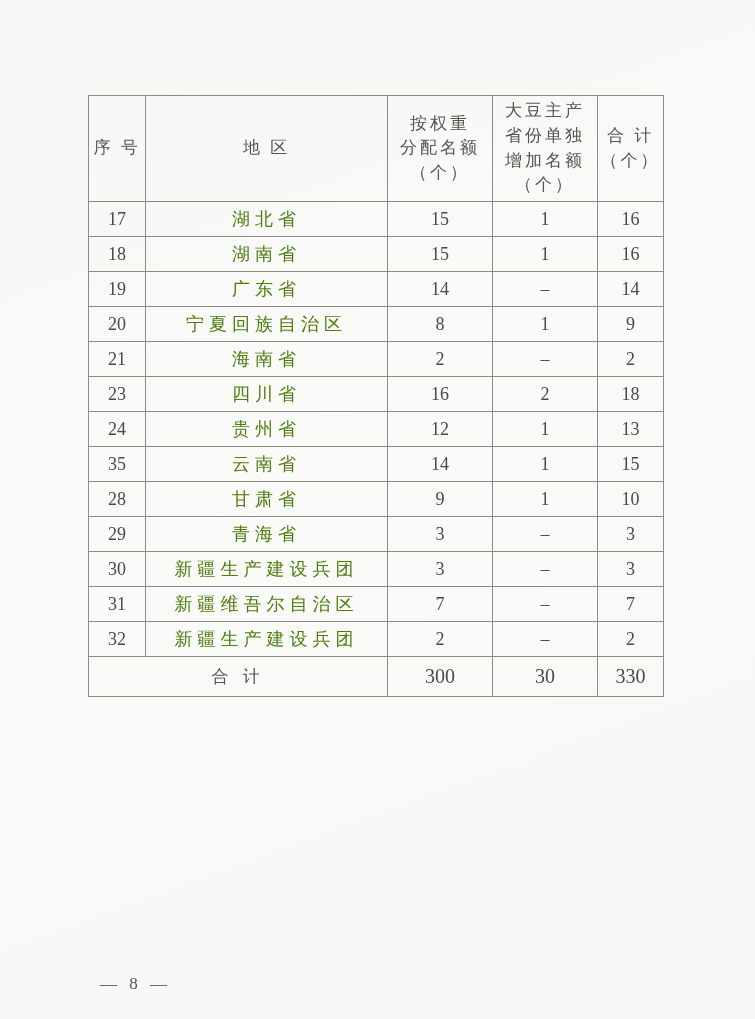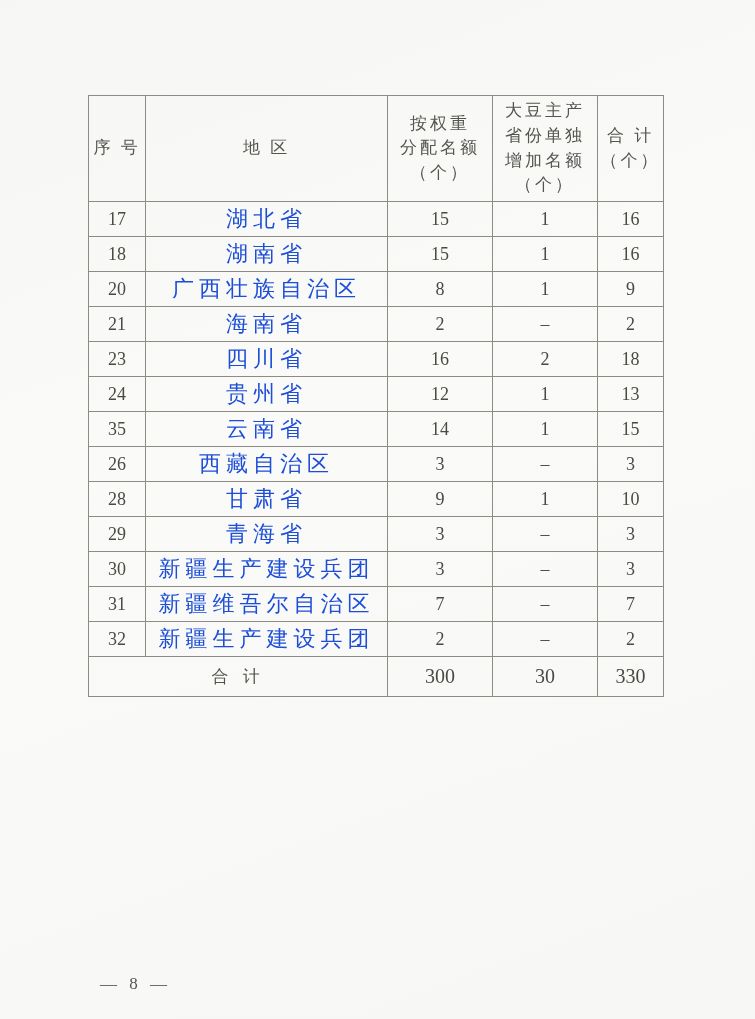--- a/index.html
+++ b/index.html
@@ -48,23 +48,23 @@
     color: #55544e;
   }
   table.quota tbody tr {
     height: 35px;
     margin-top: 44px;
   }
   table.quota tbody td {
     font-size: 18px;
   }
   table.quota td.region {
-    font-size: 22px;
+    font-size: 18px;
     letter-spacing: 5px;
-    color: #1d4ed8;
+    color: #4d7c0f;
   }
   table.quota tfoot tr {
     height: 40px;
   }
   table.quota tfoot td {
     font-size: 20px;
   }
   table.quota tfoot td.total-label {
     font-size: 17px;
     letter-spacing: 5px;
@@ -116,22 +116,29 @@
           <td>16</td>
         </tr>
         <tr>
           <td>18</td>
           <td class="region">湖南省</td>
           <td>15</td>
           <td>1</td>
           <td>16</td>
         </tr>
         <tr>
+          <td>19</td>
+          <td class="region">广东省</td>
+          <td>14</td>
+          <td>–</td>
+          <td>14</td>
+        </tr>
+        <tr>
           <td>20</td>
-          <td class="region">广西壮族自治区</td>
+          <td class="region">宁夏回族自治区</td>
           <td>8</td>
           <td>1</td>
           <td>9</td>
         </tr>
         <tr>
           <td>21</td>
           <td class="region">海南省</td>
           <td>2</td>
           <td>–</td>
           <td>2</td>
@@ -149,27 +156,20 @@
           <td>12</td>
           <td>1</td>
           <td>13</td>
         </tr>
         <tr>
           <td>35</td>
           <td class="region">云南省</td>
           <td>14</td>
           <td>1</td>
           <td>15</td>
-        </tr>
-        <tr>
-          <td>26</td>
-          <td class="region">西藏自治区</td>
-          <td>3</td>
-          <td>–</td>
-          <td>3</td>
         </tr>
         <tr>
           <td>28</td>
           <td class="region">甘肃省</td>
           <td>9</td>
           <td>1</td>
           <td>10</td>
         </tr>
         <tr>
           <td>29</td>

